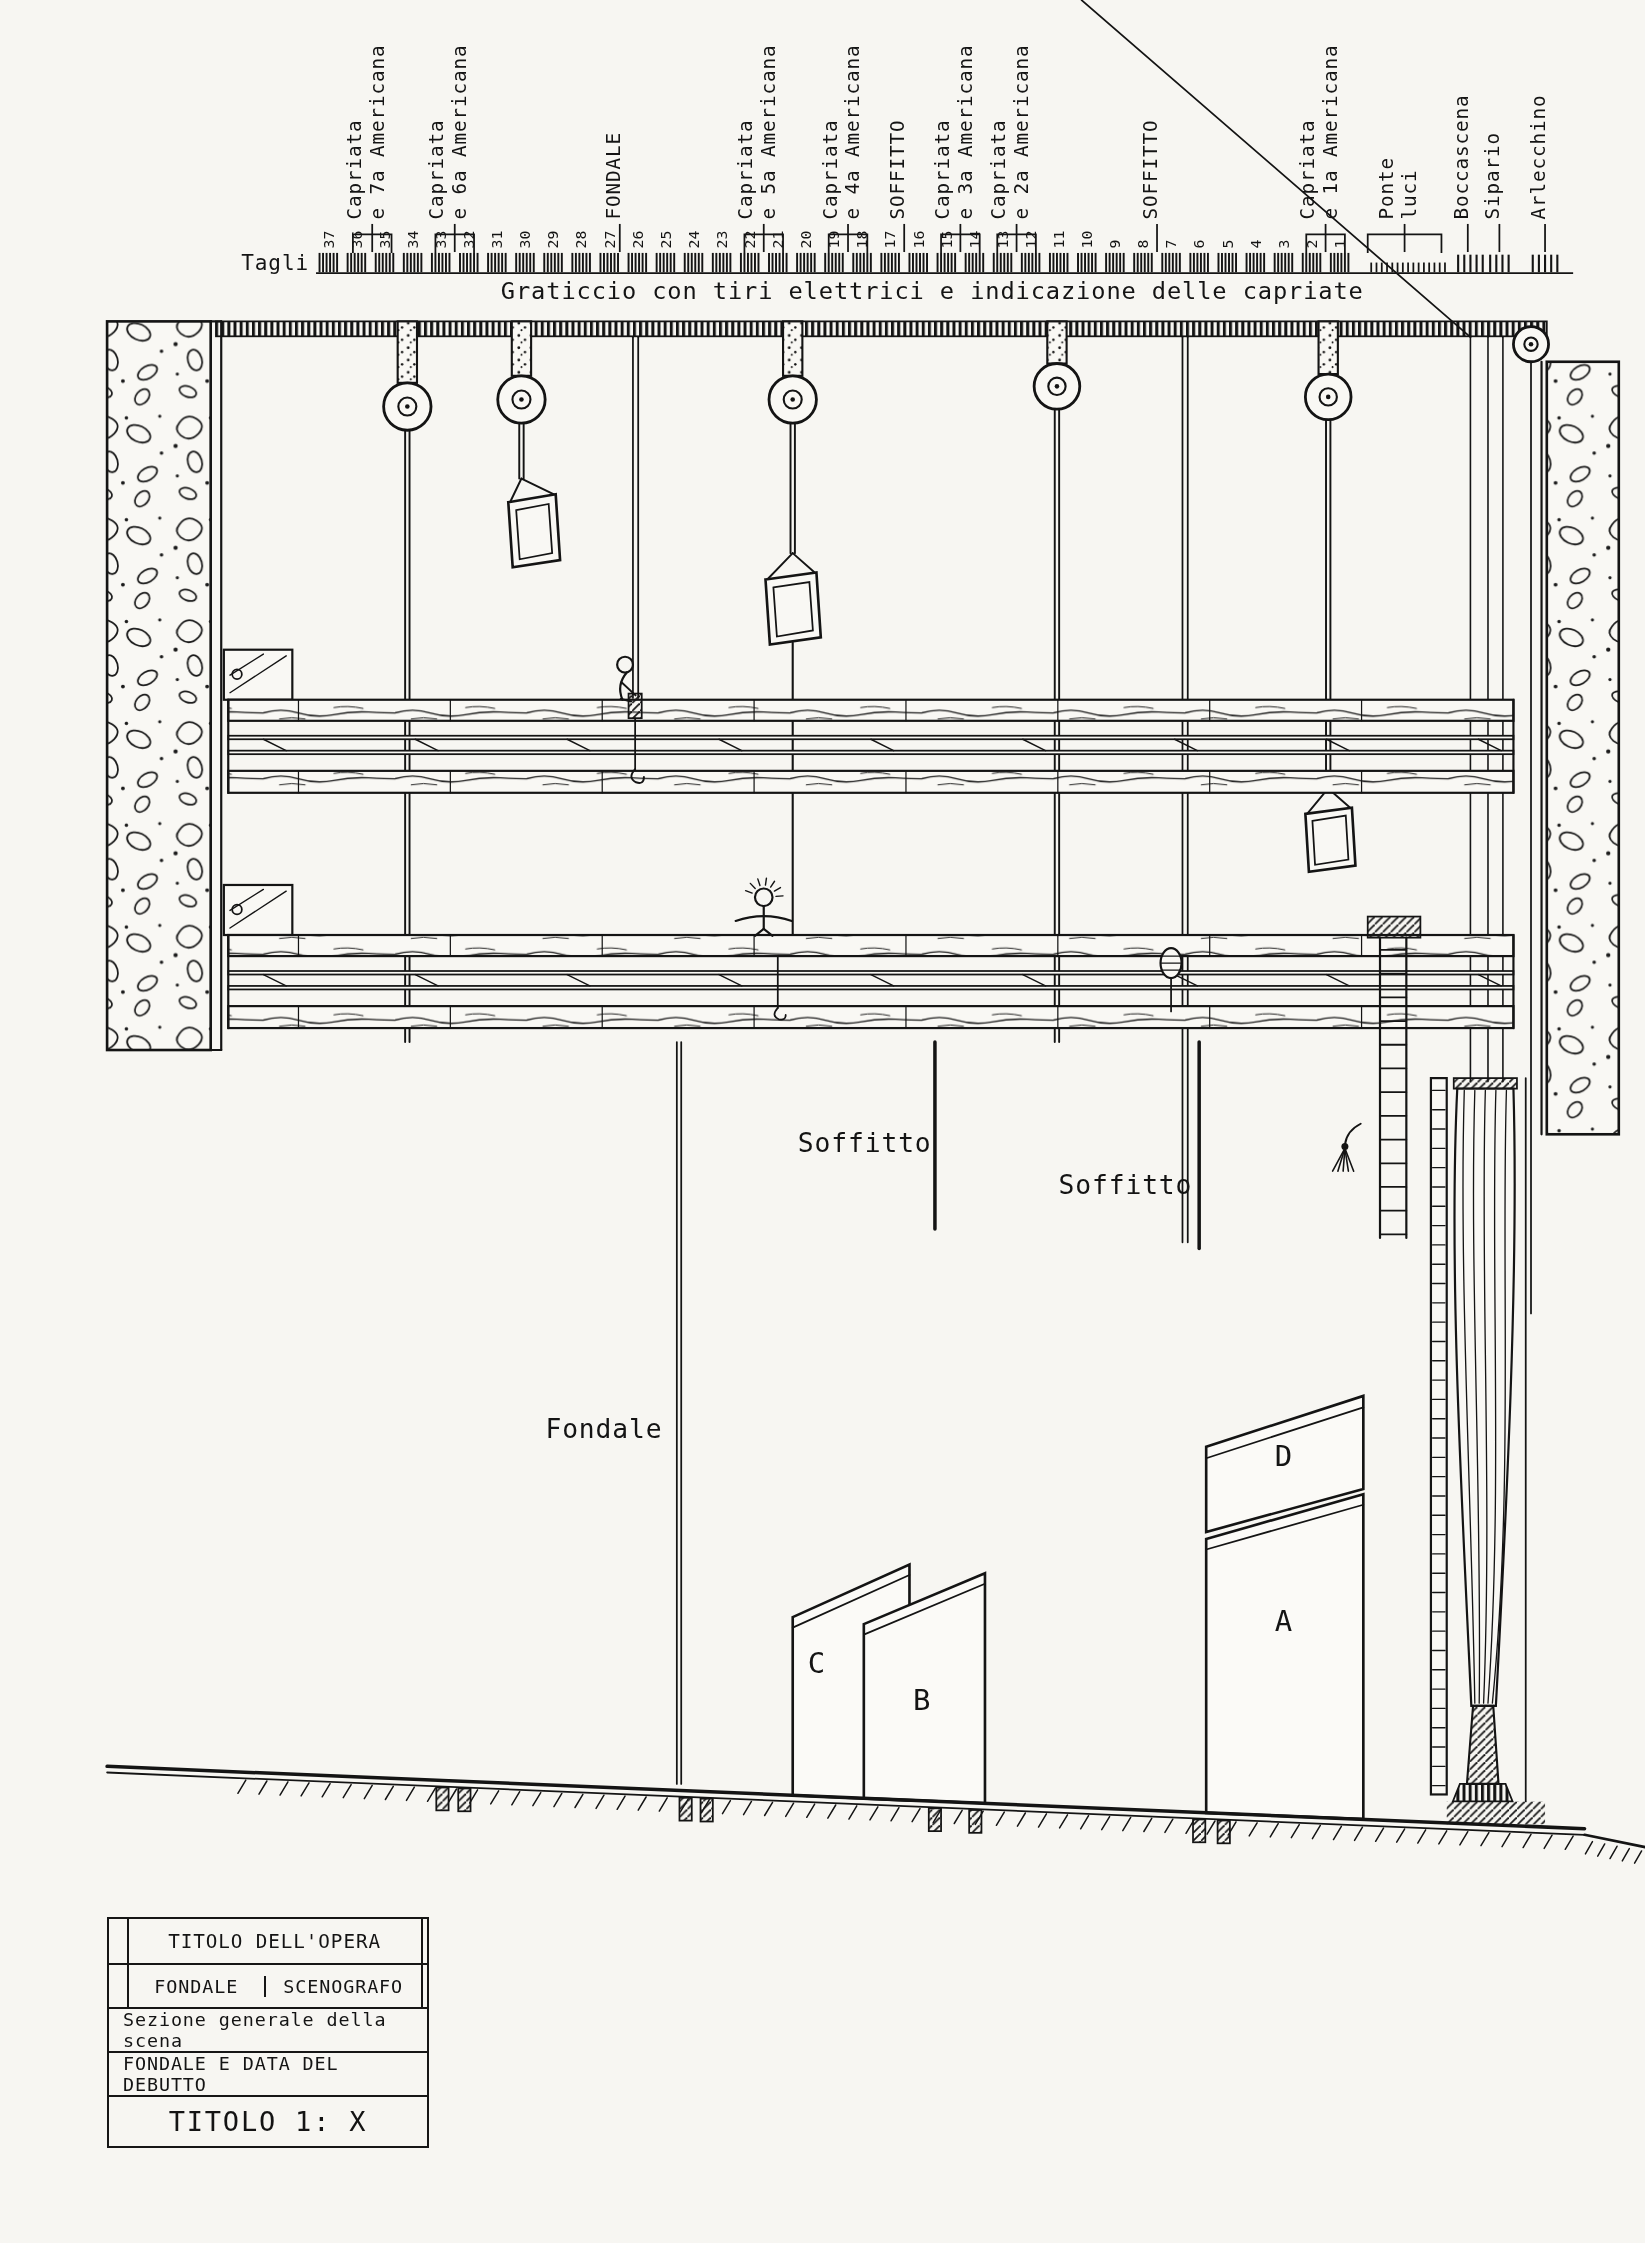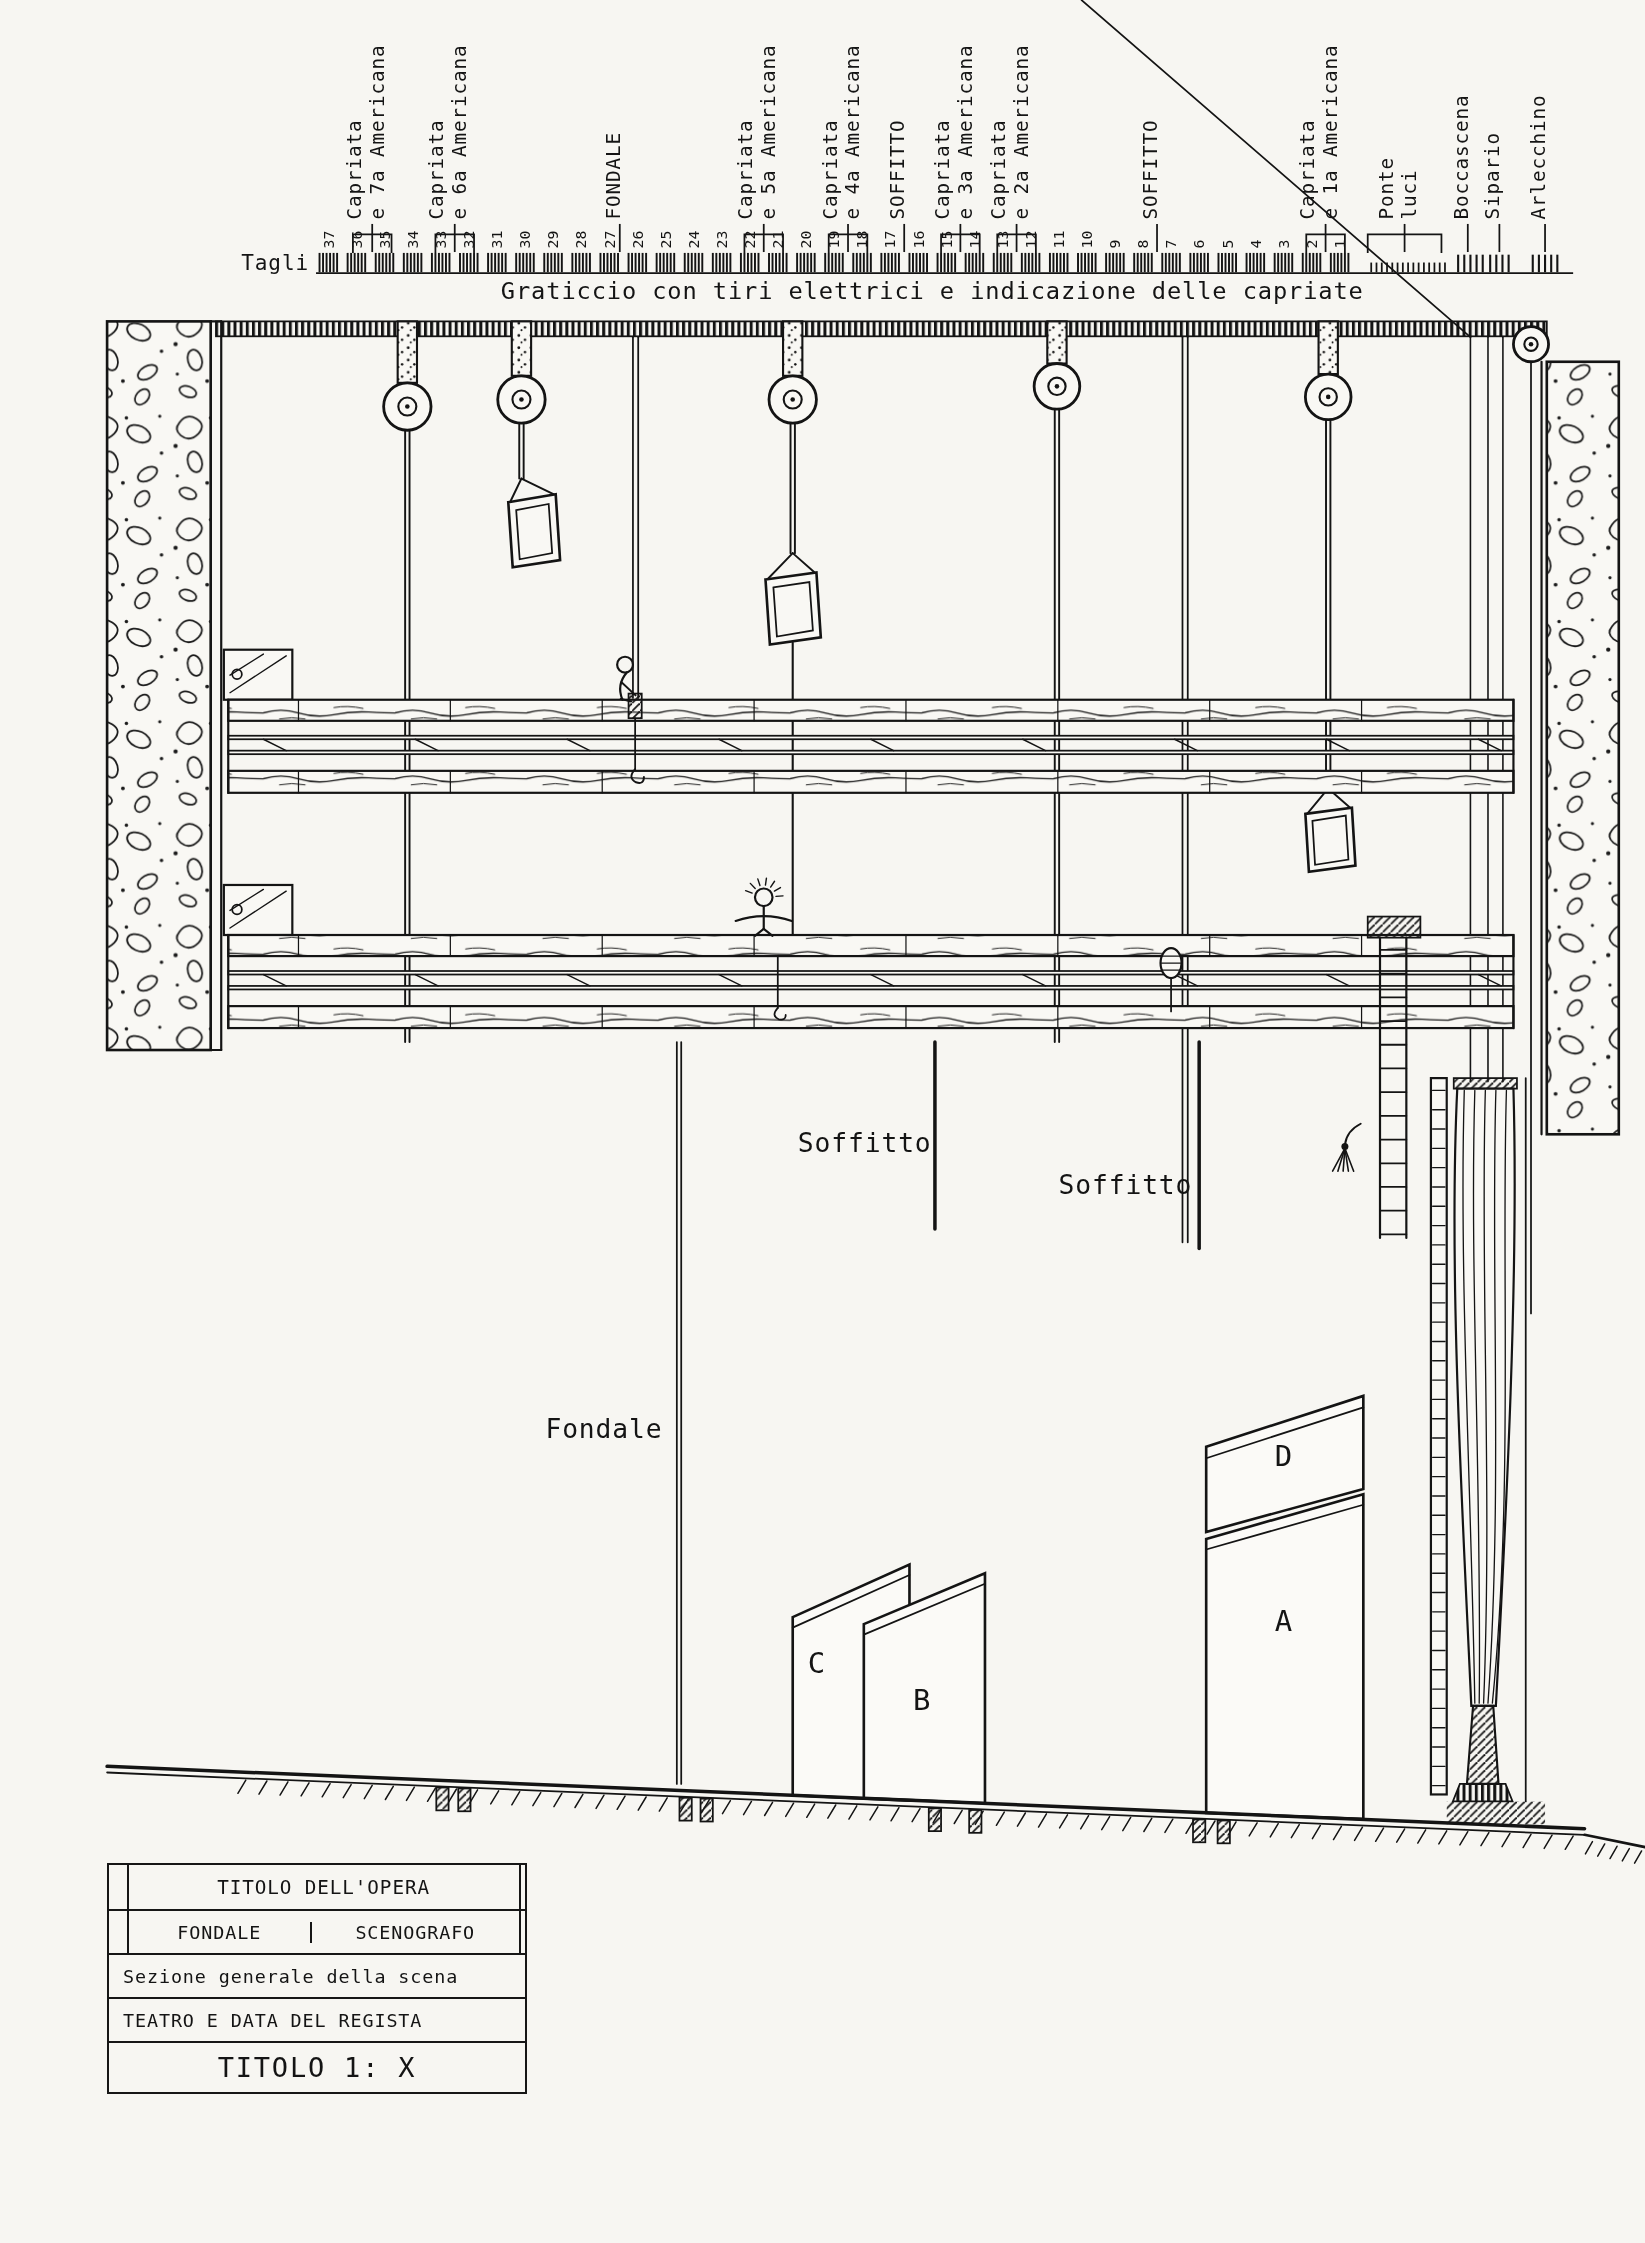--- a/index.html
+++ b/index.html
@@ -3,21 +3,21 @@
 <meta charset="utf-8">
 <style>
   *{margin:0;padding:0;box-sizing:border-box}
   html,body{width:1646px;height:2244px;background:#f7f6f2;overflow:hidden;
     font-family:"DejaVu Sans Mono","Liberation Mono",monospace;color:#141414}
   #wrap{position:relative;width:1646px;height:2244px}
   svg{position:absolute;top:0;left:0}
   #dwg text{font-family:"DejaVu Sans Mono","Liberation Mono",monospace;fill:#141414}
 
   
-  .tb{position:absolute;left:107px;top:1863px;width:420px;border:2.6px solid #161616;z-index:2;background:transparent}
+  .tb{position:absolute;left:107px;top:1917px;width:322px;border:2.6px solid #161616;z-index:2;background:transparent}
   .tb-row{border-top:2.6px solid #161616;display:flex;align-items:stretch}
   .tb-row:first-child{border-top:none}
   .r1,.r2{height:44px}
   .r3,.r4{height:44px;align-items:center}
   .r5{height:51px;align-items:center;justify-content:center}
   .inset{flex:1;margin-left:17.6px;margin-right:4.4px;border-left:2.6px solid #161616;border-right:2.6px solid #161616;
          display:flex;align-items:center}
   .center{justify-content:center}
   .cell{display:flex;align-items:center;justify-content:center;font-size:18.4px;letter-spacing:0.9px}
   .cell-l{width:47%;border-right:2.6px solid #161616}
@@ -820,18 +820,18 @@
   <div class="tb-row r1">
     <div class="inset center t-title">TITOLO DELL'OPERA</div>
   </div>
   <div class="tb-row r2">
     <div class="inset">
       <div class="cell cell-l">FONDALE</div>
       <div class="cell cell-r">SCENOGRAFO</div>
     </div>
   </div>
   <div class="tb-row r3 t-line">Sezione generale della scena</div>
-  <div class="tb-row r4 t-line">TEATRO E DATA DEL REGISTA</div>
+  <div class="tb-row r4 t-line">FONDALE E DATA DEL DEBUTTO</div>
   <div class="tb-row r5 t-scale">TITOLO 1: X</div>
 </div>
 
 </div>
 
 
 </body></html>

